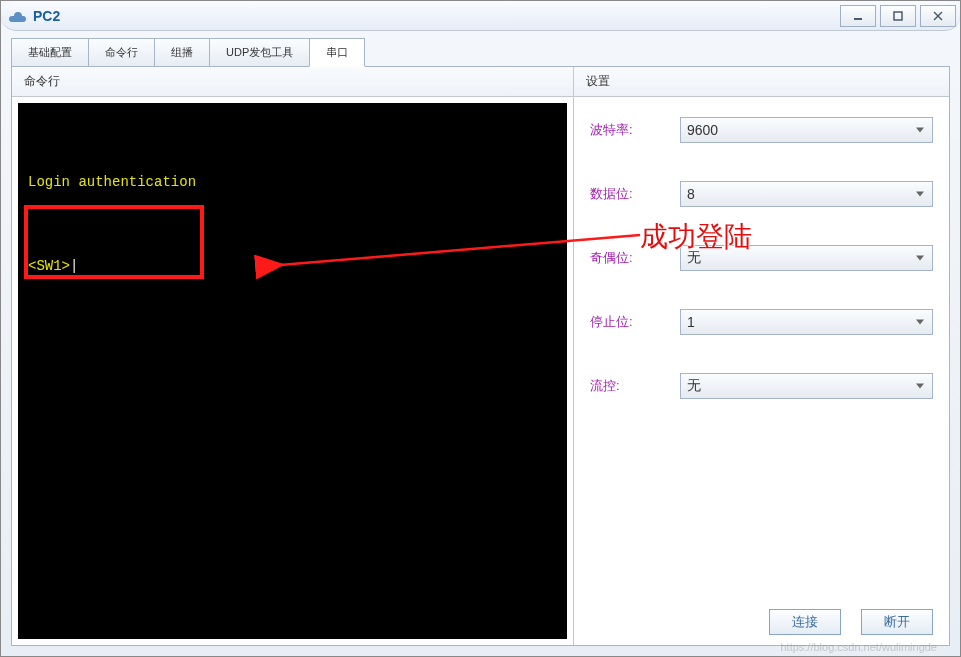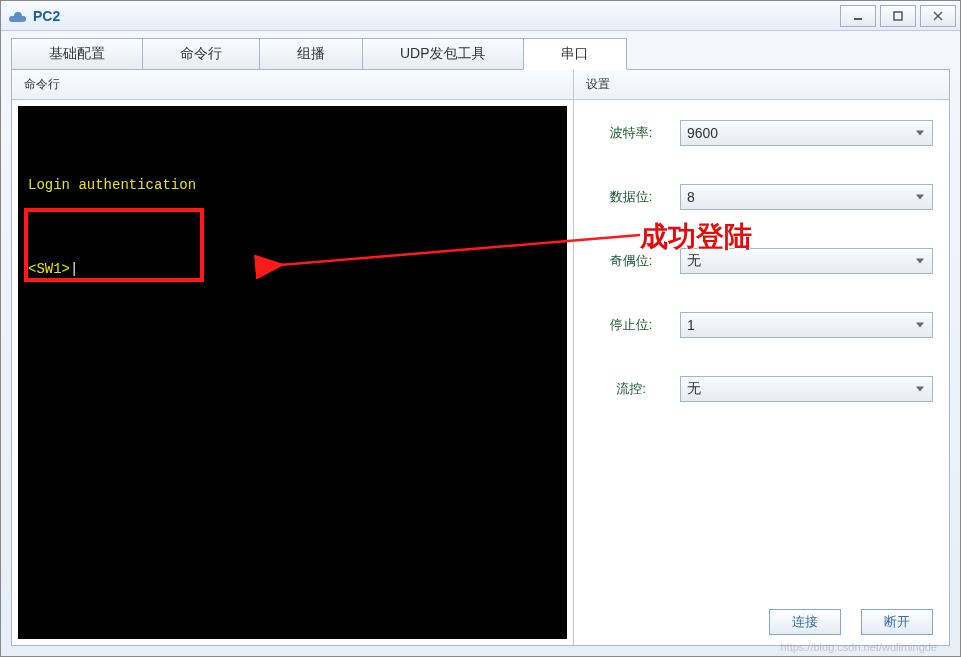--- a/index.html
+++ b/index.html
@@ -20,20 +20,21 @@
     display: flex;
     flex-direction: column;
   }
   .titlebar {
     height: 30px;
     background: linear-gradient(#f8fbff, #e6edf7);
     border-bottom: 1px solid #c0c8d4;
     display: flex;
     align-items: center;
     padding: 0 4px;
+    border-radius: 15px;
   }
   .app-icon {
     width: 18px; height: 18px;
     margin: 0 6px 0 4px;
   }
   .title {
     font-size: 14px;
     color: #1a5fa0;
     font-weight: bold;
   }
@@ -51,22 +52,22 @@
     cursor: pointer;
   }
   .outer-tabs {
     display: flex;
     padding: 6px 10px 0 10px;
     gap: 0;
   }
   .outer-tab {
     border: 1px solid #a6b6c8;
     background: linear-gradient(#fbfdff,#e6ecf3);
-    padding: 6px 37px;
-    font-size: 14px;
+    padding: 6px 16px;
+    font-size: 11px;
     color: #333;
     margin-right: -1px;
     cursor: pointer;
     position: relative;
     top: 1px;
   }
   .outer-tab.active {
     background: #fff;
     border-bottom-color: #fff;
     z-index: 2;
@@ -139,23 +140,23 @@
     padding: 20px 16px 10px 16px;
     position: relative;
   }
   .field-row {
     display: flex;
     align-items: center;
     margin-bottom: 38px;
   }
   .field-label {
     width: 90px;
-    text-align: center;
+    text-align: left;
     font-size: 13px;
-    color: #14532d;
+    color: #a21caf;
     padding-right: 8px;
   }
   .dropdown {
     flex: 1;
     height: 26px;
     border: 1px solid #a6b6c8;
     background: linear-gradient(#fafcfe,#e6ebf1);
     display: flex;
     align-items: center;
     padding: 0 6px;
@@ -171,21 +172,21 @@
     transform: translateY(-50%);
     border-left: 4px solid transparent;
     border-right: 4px solid transparent;
     border-top: 5px solid #666;
   }
   .success-text {
     position: absolute;
     left: 640px; top: 218px;
     font-family: "KaiTi","STKaiti",serif;
     font-size: 28px;
-    font-weight: bold;
+    font-weight: normal;
     color: #e40c0c;
     text-shadow: 1px 0 #fff, -1px 0 #fff, 0 1px #fff, 0 -1px #fff;
     pointer-events: none;
   }
   .btn-row {
     display: flex;
     justify-content: flex-end;
     gap: 20px;
     padding: 6px 16px 10px 0;
   }

